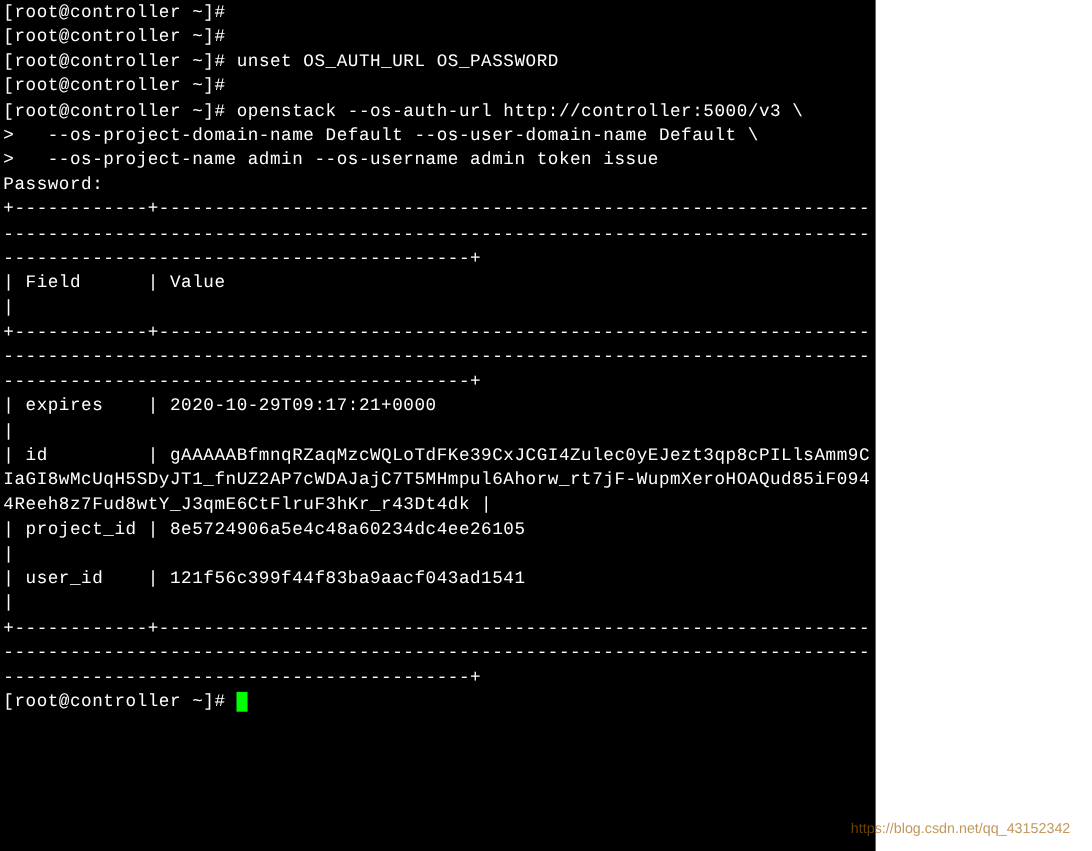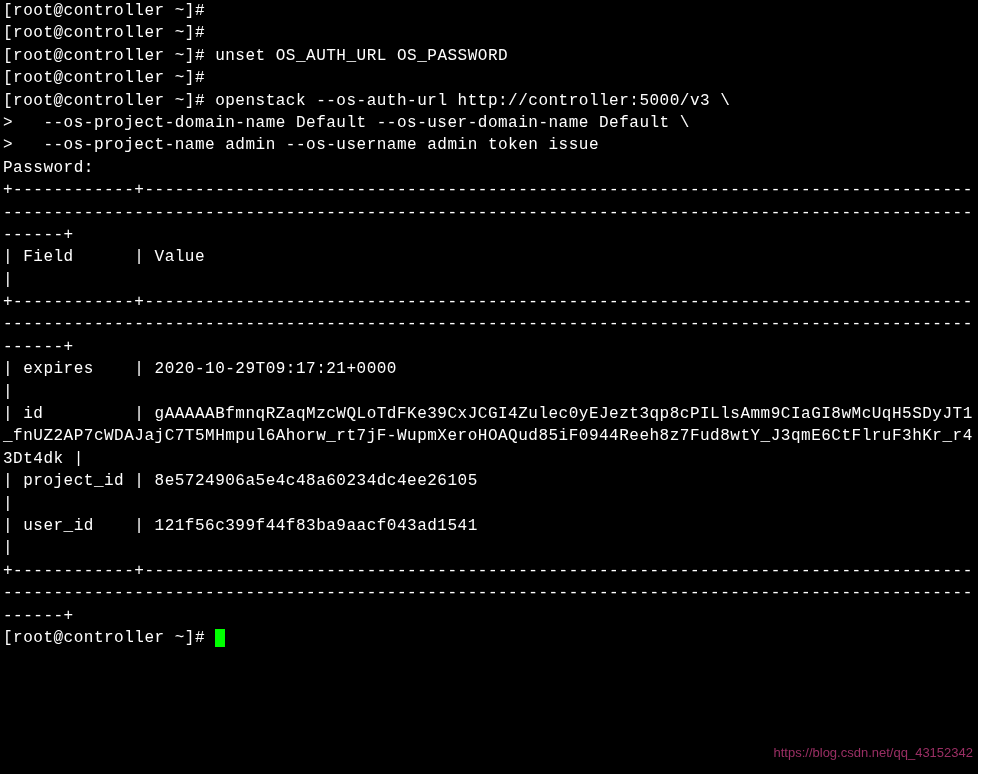--- a/index.html
+++ b/index.html
@@ -13,42 +13,42 @@
       font-size: 16px;
       line-height: 1.4;
       width: 993px;
       height: 774px;
       position: relative;
     }
     .terminal {
       background: #000;
       color: #fff;
       padding: 0 3px;
-      width: 978px;
+      width: 796px;
       height: 774px;
       overflow: hidden;
       white-space: pre-wrap;
       word-break: break-all;
       letter-spacing: 0.5px;
     }
     .line {
       display: block;
     }
     .cursor {
       display: inline-block;
       width: 10px;
       height: 18px;
       background: #00ff00;
       vertical-align: text-bottom;
     }
     .watermark {
       position: absolute;
       bottom: 12px;
       right: 20px;
-      color: #ec4899;
+      color: #a16207;
       font-family: Arial, sans-serif;
       font-size: 13px;
       opacity: 0.65;
       letter-spacing: 0;
     }
   </style>
 </head>
 <body>
 
 <div class="terminal"><span class="line"><span>[root@controller ~]#</span></span><span class="line"><span>[root@controller ~]#</span></span><span class="line"><span>[root@controller ~]#</span> <span>unset OS_AUTH_URL OS_PASSWORD</span></span><span class="line"><span>[root@controller ~]#</span></span><span class="line"><span>[root@controller ~]#</span> <span>openstack --os-auth-url http://controller:5000/v3 \</span></span><span class="line">&gt;   --os-project-domain-name Default --os-user-domain-name Default \</span><span class="line">&gt;   --os-project-name admin --os-username admin token issue</span><span class="line">Password:</span><span class="line">+------------+----------------------------------------------------------------------------------------------------------------------------------------------------------------------------------------+</span><span class="line">| Field      | Value                                                                                                                                                                                   |</span><span class="line">+------------+----------------------------------------------------------------------------------------------------------------------------------------------------------------------------------------+</span><span class="line">| expires    | 2020-10-29T09:17:21+0000                                                                                                                                                                |</span><span class="line">| id         | gAAAAABfmnqRZaqMzcWQLoTdFKe39CxJCGI4Zulec0yEJezt3qp8cPILlsAmm9CIaGI8wMcUqH5SDyJT1_fnUZ2AP7cWDAJajC7T5MHmpul6Ahorw_rt7jF-WupmXeroHOAQud85iF0944Reeh8z7Fud8wtY_J3qmE6CtFlruF3hKr_r43Dt4dk |</span><span class="line">| project_id | 8e5724906a5e4c48a60234dc4ee26105                                                                                                                                                         |</span><span class="line">| user_id    | 121f56c399f44f83ba9aacf043ad1541                                                                                                                                                         |</span><span class="line">+------------+----------------------------------------------------------------------------------------------------------------------------------------------------------------------------------------+</span><span class="line"><span>[root@controller ~]# </span><span class="cursor"></span></span></div>

